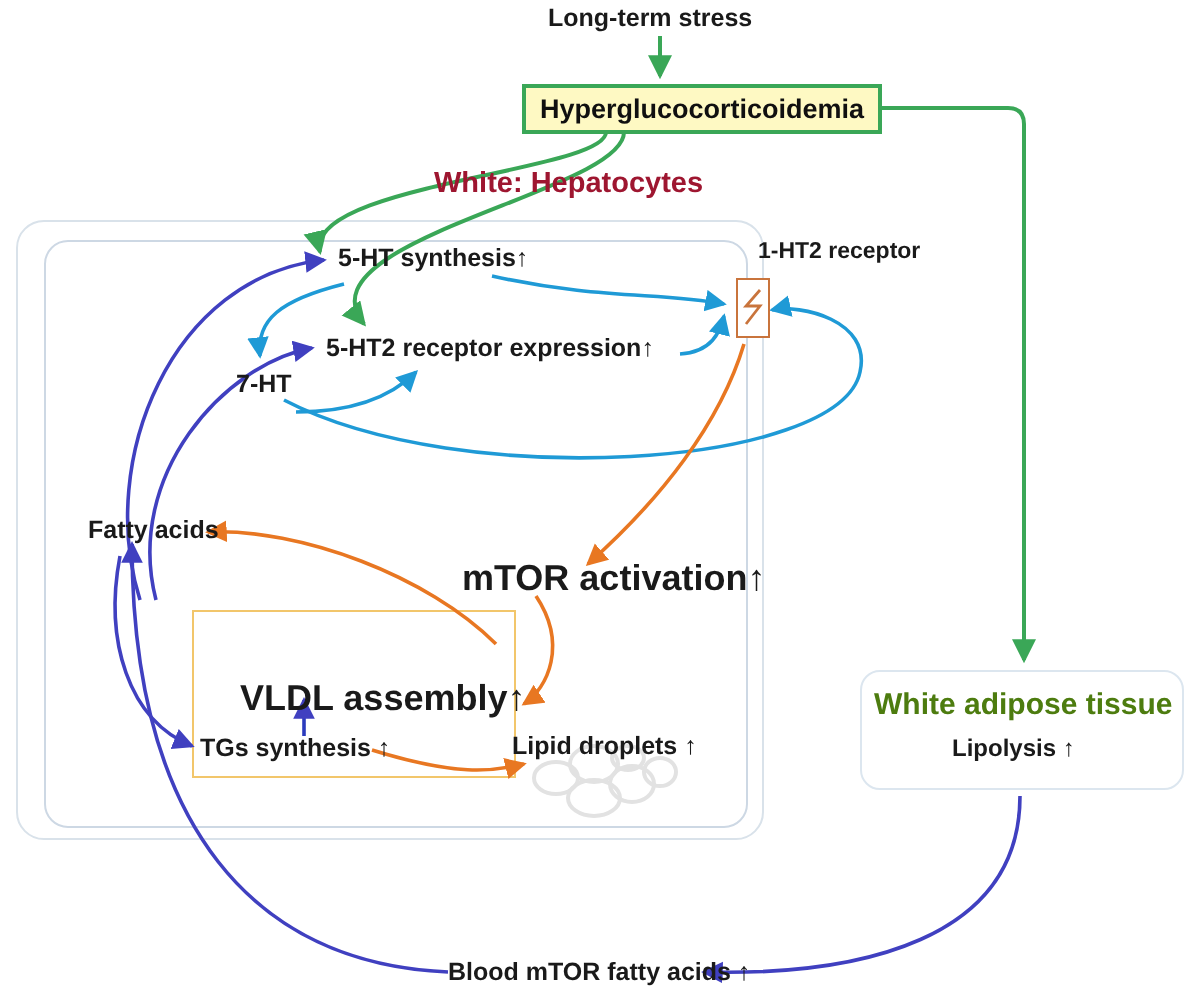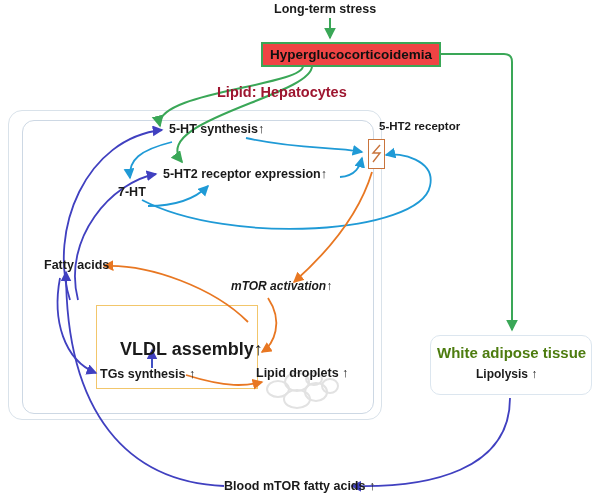--- a/index.html
+++ b/index.html
@@ -4,28 +4,28 @@
 <style>
   html,body{margin:0;padding:0;background:#ffffff;}
   body{
     font-family:"Liberation Sans","DejaVu Sans",sans-serif;
     width:601px;height:503px;overflow:hidden;position:relative;
   }
   #stage{position:relative;width:601px;height:503px;}
   svg.layer{position:absolute;left:0;top:0;width:601px;height:503px;overflow:visible;}
   .lbl{position:absolute;font-weight:bold;color:#1a1a1a;white-space:nowrap;}
   .t-stress{left:274px;top:2px;font-size:12.5px;}
-  .t-hyper{left:261px;top:42px;font-size:13.5px;padding:3px 7px;border:2px solid #3aa757;background:#ef4444;color:#101010;}
+  .t-hyper{left:261px;top:42px;font-size:13.5px;padding:3px 7px;border:2px solid #3aa757;background:#fef9c3;color:#101010;}
   .t-liver{left:217px;top:84px;font-size:14.5px;color:#9e1630;}
   .t-synth{left:169px;top:122px;font-size:12.5px;}
   .t-rexp{left:163px;top:167px;font-size:12.5px;}
   .t-5ht{left:118px;top:185px;font-size:12.5px;}
   .t-recept{left:379px;top:120px;font-size:11.5px;}
   .t-fa{left:44px;top:258px;font-size:12.5px;}
-  .t-mtor{left:231px;top:279px;font-size:12px;font-style:italic;}
+  .t-mtor{left:231px;top:279px;font-size:18px;}
   .t-fas{left:106px;top:316px;font-size:12.5px;}
   .t-vldl{left:120px;top:339px;font-size:18px;}
   .t-tgs{left:100px;top:367px;font-size:12.5px;}
   .t-lipid{left:256px;top:366px;font-size:12.5px;}
   .t-wat{left:437px;top:344px;font-size:15px;color:#4d7c0f;}
   .t-lipo{left:476px;top:367px;font-size:12px;}
   .t-bffa{left:224px;top:479px;font-size:12.5px;}
   .box{position:absolute;}
   .liver-outer{left:8px;top:110px;width:372px;height:308px;border:1.4px solid #d9e2ea;border-radius:14px;background:#fff;}
   .cell-inner{left:22px;top:120px;width:350px;height:292px;border:1.4px solid #cdd8e4;border-radius:12px;background:#fff;}
@@ -103,25 +103,25 @@
       <ellipse cx="297" cy="382" rx="12" ry="9"></ellipse>
       <ellipse cx="297" cy="399" rx="13" ry="9"></ellipse>
       <ellipse cx="316" cy="392" rx="11" ry="9"></ellipse>
       <ellipse cx="314" cy="379" rx="8" ry="6"></ellipse>
       <ellipse cx="330" cy="386" rx="8" ry="7"></ellipse>
     </g>
   </svg>
 
   <div class="lbl t-stress">Long-term stress</div>
   <div class="lbl t-hyper">Hyperglucocorticoidemia</div>
-  <div class="lbl t-liver">Lipid: Hepatocytes</div>
+  <div class="lbl t-liver">White: Hepatocytes</div>
   <div class="lbl t-synth">5-HT synthesis↑</div>
   <div class="lbl t-rexp">5-HT2 receptor  expression↑</div>
   <div class="lbl t-5ht">7-HT</div>
-  <div class="lbl t-recept">5-HT2 receptor</div>
+  <div class="lbl t-recept">1-HT2 receptor</div>
   <div class="box recbox">
     <svg width="15" height="28" style="position:absolute;left:0;top:0;">
       <path d="M11,5 L4,13 L11,13 L4,22" stroke="#c9743c" stroke-width="1.4" fill="none"></path>
     </svg>
   </div>
   <div class="lbl t-fa">Fatty acids</div>
   <div class="lbl t-mtor">mTOR activation↑</div>
   <div class="lbl t-vldl">VLDL assembly↑</div>
   <div class="lbl t-tgs">TGs synthesis ↑</div>
   <div class="lbl t-lipid">Lipid droplets ↑</div>

